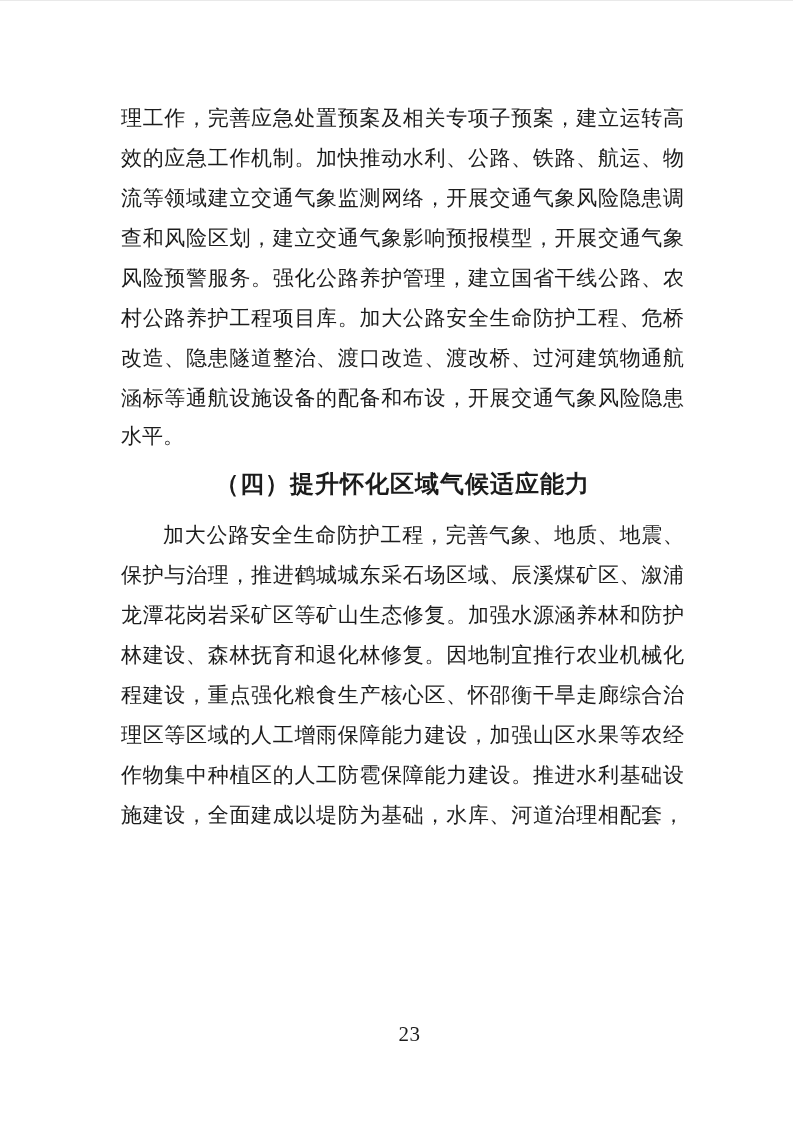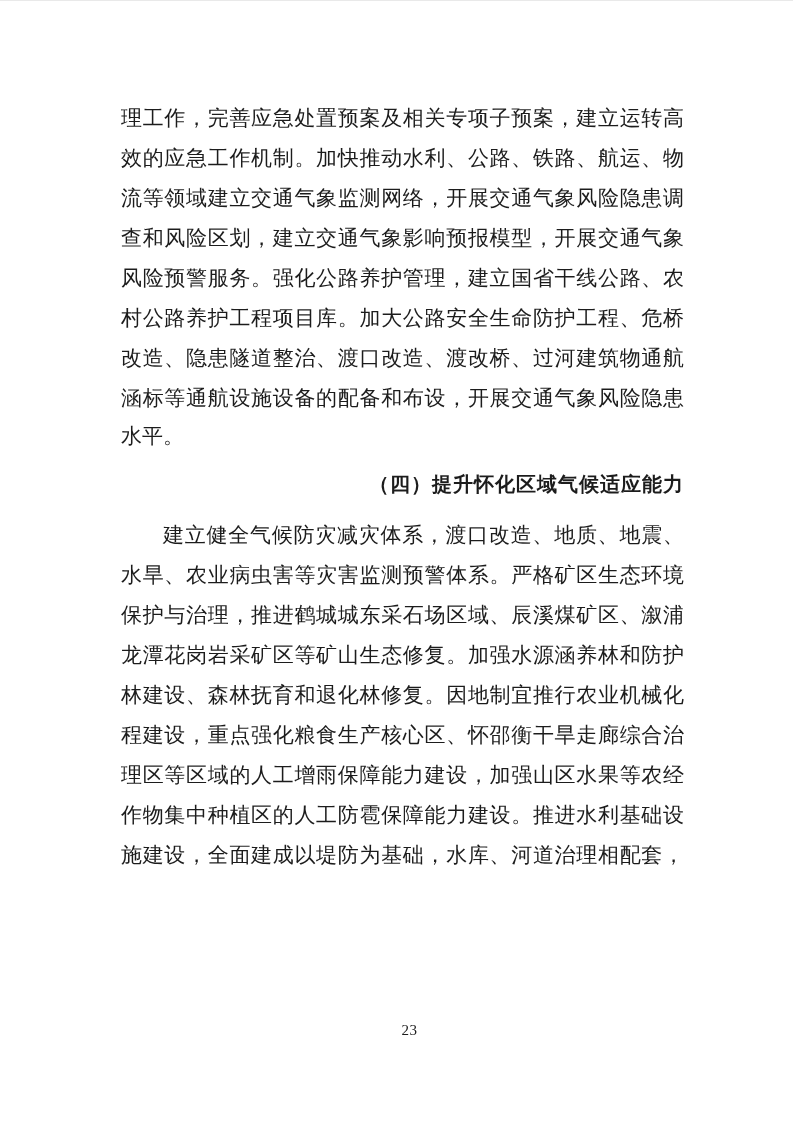--- a/index.html
+++ b/index.html
@@ -48,36 +48,36 @@
     font-family: Liberation Mono, monospace;
   }
   .line.indent {
     padding-left: 42px;
   }
   .heading {
     height: 40px;
     line-height: 40px;
     margin-top: 6px;
     margin-bottom: 11px;
-    font-size: 20px;
+    font-size: 24px;
     font-weight: bold;
     letter-spacing: 1px;
-    text-align: right;
+    text-align: center;
     overflow: hidden;
     font-family: Liberation Serif, serif;
   }
   .page-number {
     position: absolute;
     top: 1021px;
     left: 0;
     width: 100%;
     box-sizing: border-box;
     padding-left: 26px;
     text-align: center;
-    font-size: 15px;
+    font-size: 21px;
     letter-spacing: 0.5px;
     color: #1c1c1c;
   }
 </style>
 </head>
 <body>
 
 <div class="page">
   <div class="text-block">
       <div class="paragraph">
@@ -86,22 +86,21 @@
         <div class="line">流等领域建立交通气象监测网络，开展交通气象风险隐患调</div>
         <div class="line">查和风险区划，建立交通气象影响预报模型，开展交通气象</div>
         <div class="line">风险预警服务。强化公路养护管理，建立国省干线公路、农</div>
         <div class="line">村公路养护工程项目库。加大公路安全生命防护工程、危桥</div>
         <div class="line">改造、隐患隧道整治、渡口改造、渡改桥、过河建筑物通航</div>
         <div class="line">涵标等通航设施设备的配备和布设，开展交通气象风险隐患调</div>
         <div class="line left">水平。</div>
       </div>
       <div class="heading">（四）提升怀化区域气候适应能力</div>
       <div class="paragraph">
-        <div class="line indent">建立健全气候防灾减灾体系，渡口改造、地质、地震、</div>
-        <div class="line">水旱、农业病虫害等灾害监测预警体系。严格矿区生态环境</div>
+        <div class="line indent">加大公路安全生命防护工程，完善气象、地质、地震、</div>
         <div class="line">保护与治理，推进鹤城城东采石场区域、辰溪煤矿区、溆浦</div>
         <div class="line">龙潭花岗岩采矿区等矿山生态修复。加强水源涵养林和防护</div>
         <div class="line">林建设、森林抚育和退化林修复。因地制宜推行农业机械化</div>
         <div class="line">程建设，重点强化粮食生产核心区、怀邵衡干旱走廊综合治</div>
         <div class="line">理区等区域的人工增雨保障能力建设，加强山区水果等农经</div>
         <div class="line">作物集中种植区的人工防雹保障能力建设。推进水利基础设</div>
         <div class="line">施建设，全面建成以堤防为基础，水库、河道治理相配套，</div>
       </div>
     </div>
   <div class="page-number">23</div>

